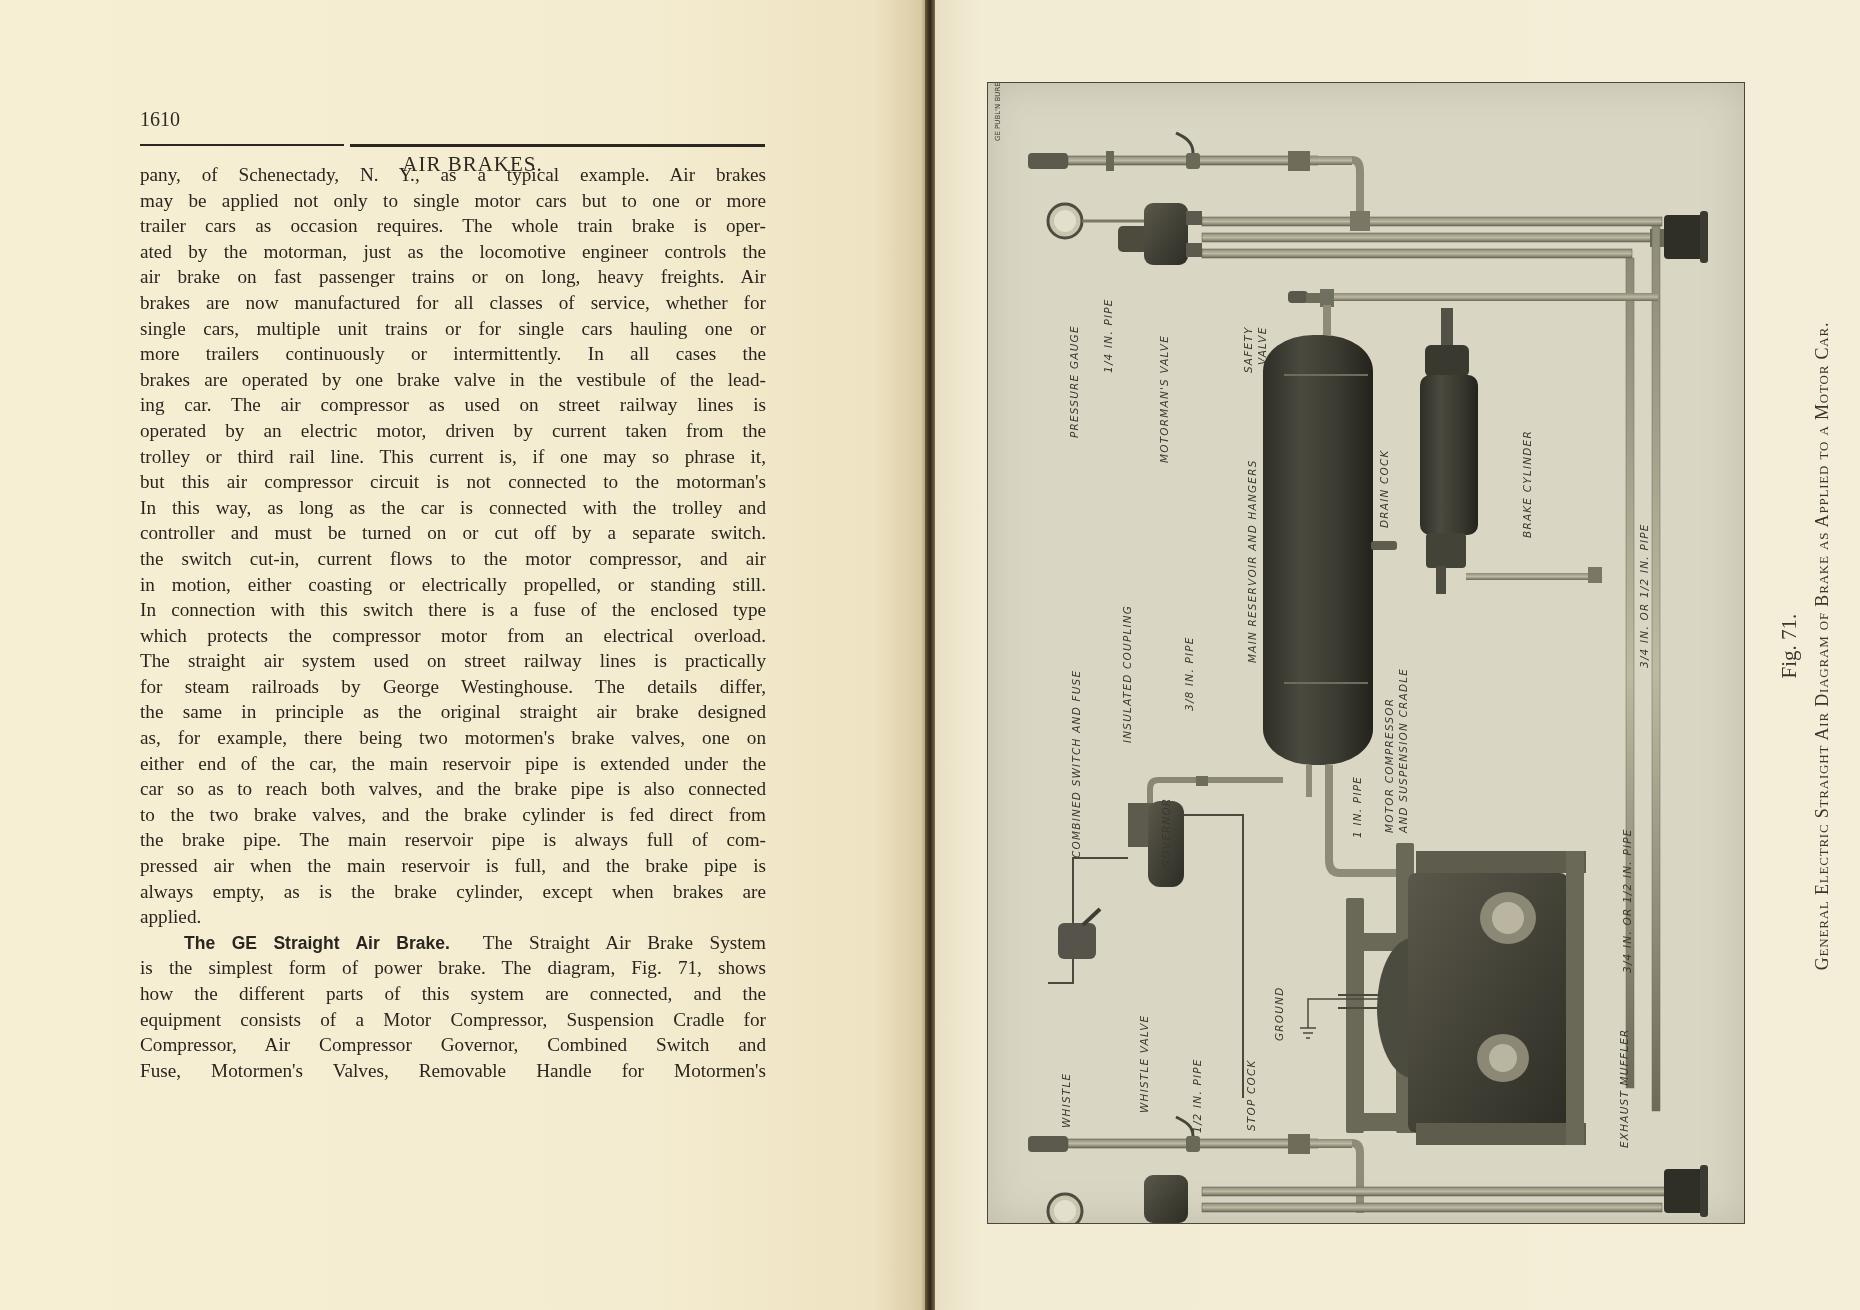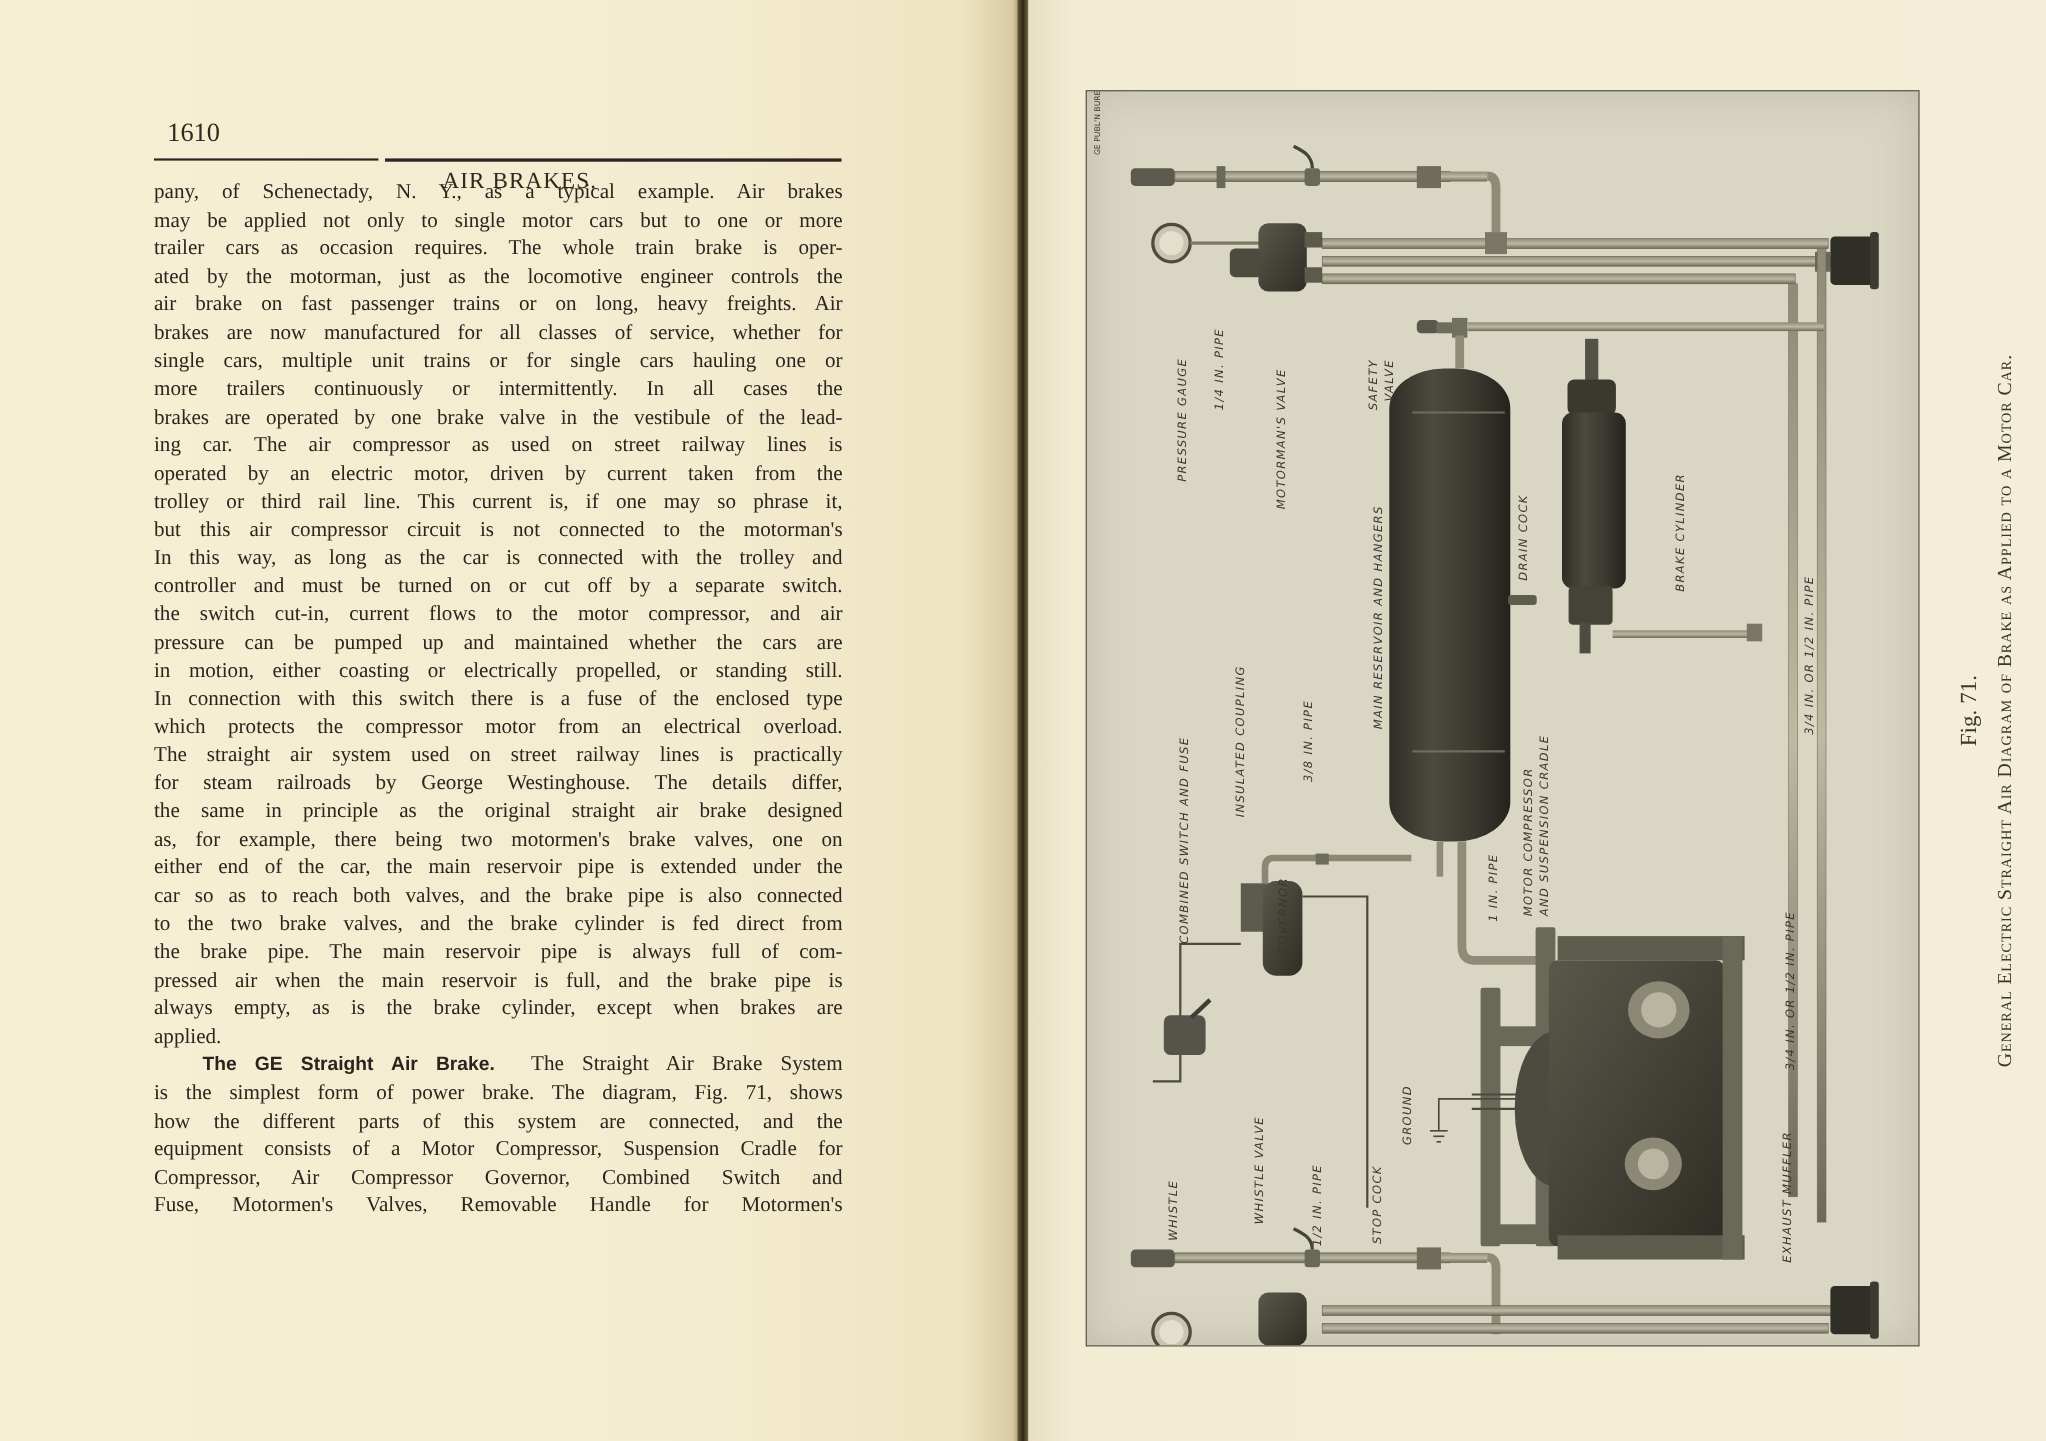--- a/index.html
+++ b/index.html
@@ -21,22 +21,22 @@
   .page-right {
     position: absolute; left: 935px; top: 0; width: 925px; height: 1310px;
     background: linear-gradient(90deg, #e8e0c4 0%, #f3ecd4 5%, #f4eed8 100%);
   }
 
   
   .running-head {
     position: absolute; left: 140px; top: 108px; width: 625px; height: 40px;
   }
   .page-number {
-    position: absolute; left: 12px; top: 0;
-    font-family: "Liberation Serif", serif; font-size: 24px; color: #2e2a22;
+    position: absolute; left: 0; top: 0;
+    font-family: "Liberation Serif", serif; font-size: 20px; color: #2e2a22;
   }
   .running-title {
     position: absolute; left: 0; right: 0; top: 0; text-align: center;
     font-family: "Liberation Serif", serif; font-size: 21px; letter-spacing: 1px; color: #2e2a22;
     padding-left: 40px;
     margin-top: 44px;
   }
   .head-rule-1 { position: absolute; left: 0; top: 36px; width: 204px; height: 2px; background: #2b2620; }
   .head-rule-2 { position: absolute; left: 210px; top: 36px; width: 415px; height: 3px; background: #2b2620; }
 
@@ -105,21 +105,20 @@
         <span class="line">single cars, multiple unit trains or for single cars hauling one or</span>
         <span class="line">more trailers continuously or intermittently.  In all cases the</span>
         <span class="line">brakes are operated by one brake valve in the vestibule of the lead-</span>
         <span class="line">ing car.  The air compressor as used on street railway lines is</span>
         <span class="line">operated by an electric motor, driven by current taken from the</span>
         <span class="line">trolley or third rail line.  This current is, if one may so phrase it,</span>
         <span class="line">but this air compressor circuit is not connected to the motorman's</span>
         <span class="line">In this way, as long as the car is connected with the trolley and</span>
         <span class="line">controller and must be turned on or cut off by a separate switch.</span>
         <span class="line">the switch cut-in, current flows to the motor compressor, and air</span>
-        <span class="line">pressure can be pumped up and maintained whether the cars are</span>
         <span class="line">in motion, either coasting or electrically propelled, or standing still.</span>
         <span class="line">In connection with this switch there is a fuse of the enclosed type</span>
         <span class="line">which protects the compressor motor from an electrical overload.</span>
         <span class="line">The straight air system used on street railway lines is practically</span>
         <span class="line">for steam railroads by George Westinghouse.  The details differ,</span>
         <span class="line">the same in principle as the original straight air brake designed</span>
         <span class="line">as, for example, there being two motormen's brake valves, one on</span>
         <span class="line">either end of the car, the main reservoir pipe is extended under the</span>
         <span class="line">car so as to reach both valves, and the brake pipe is also connected</span>
         <span class="line">to the two brake valves, and the brake cylinder is fed direct from</span>

